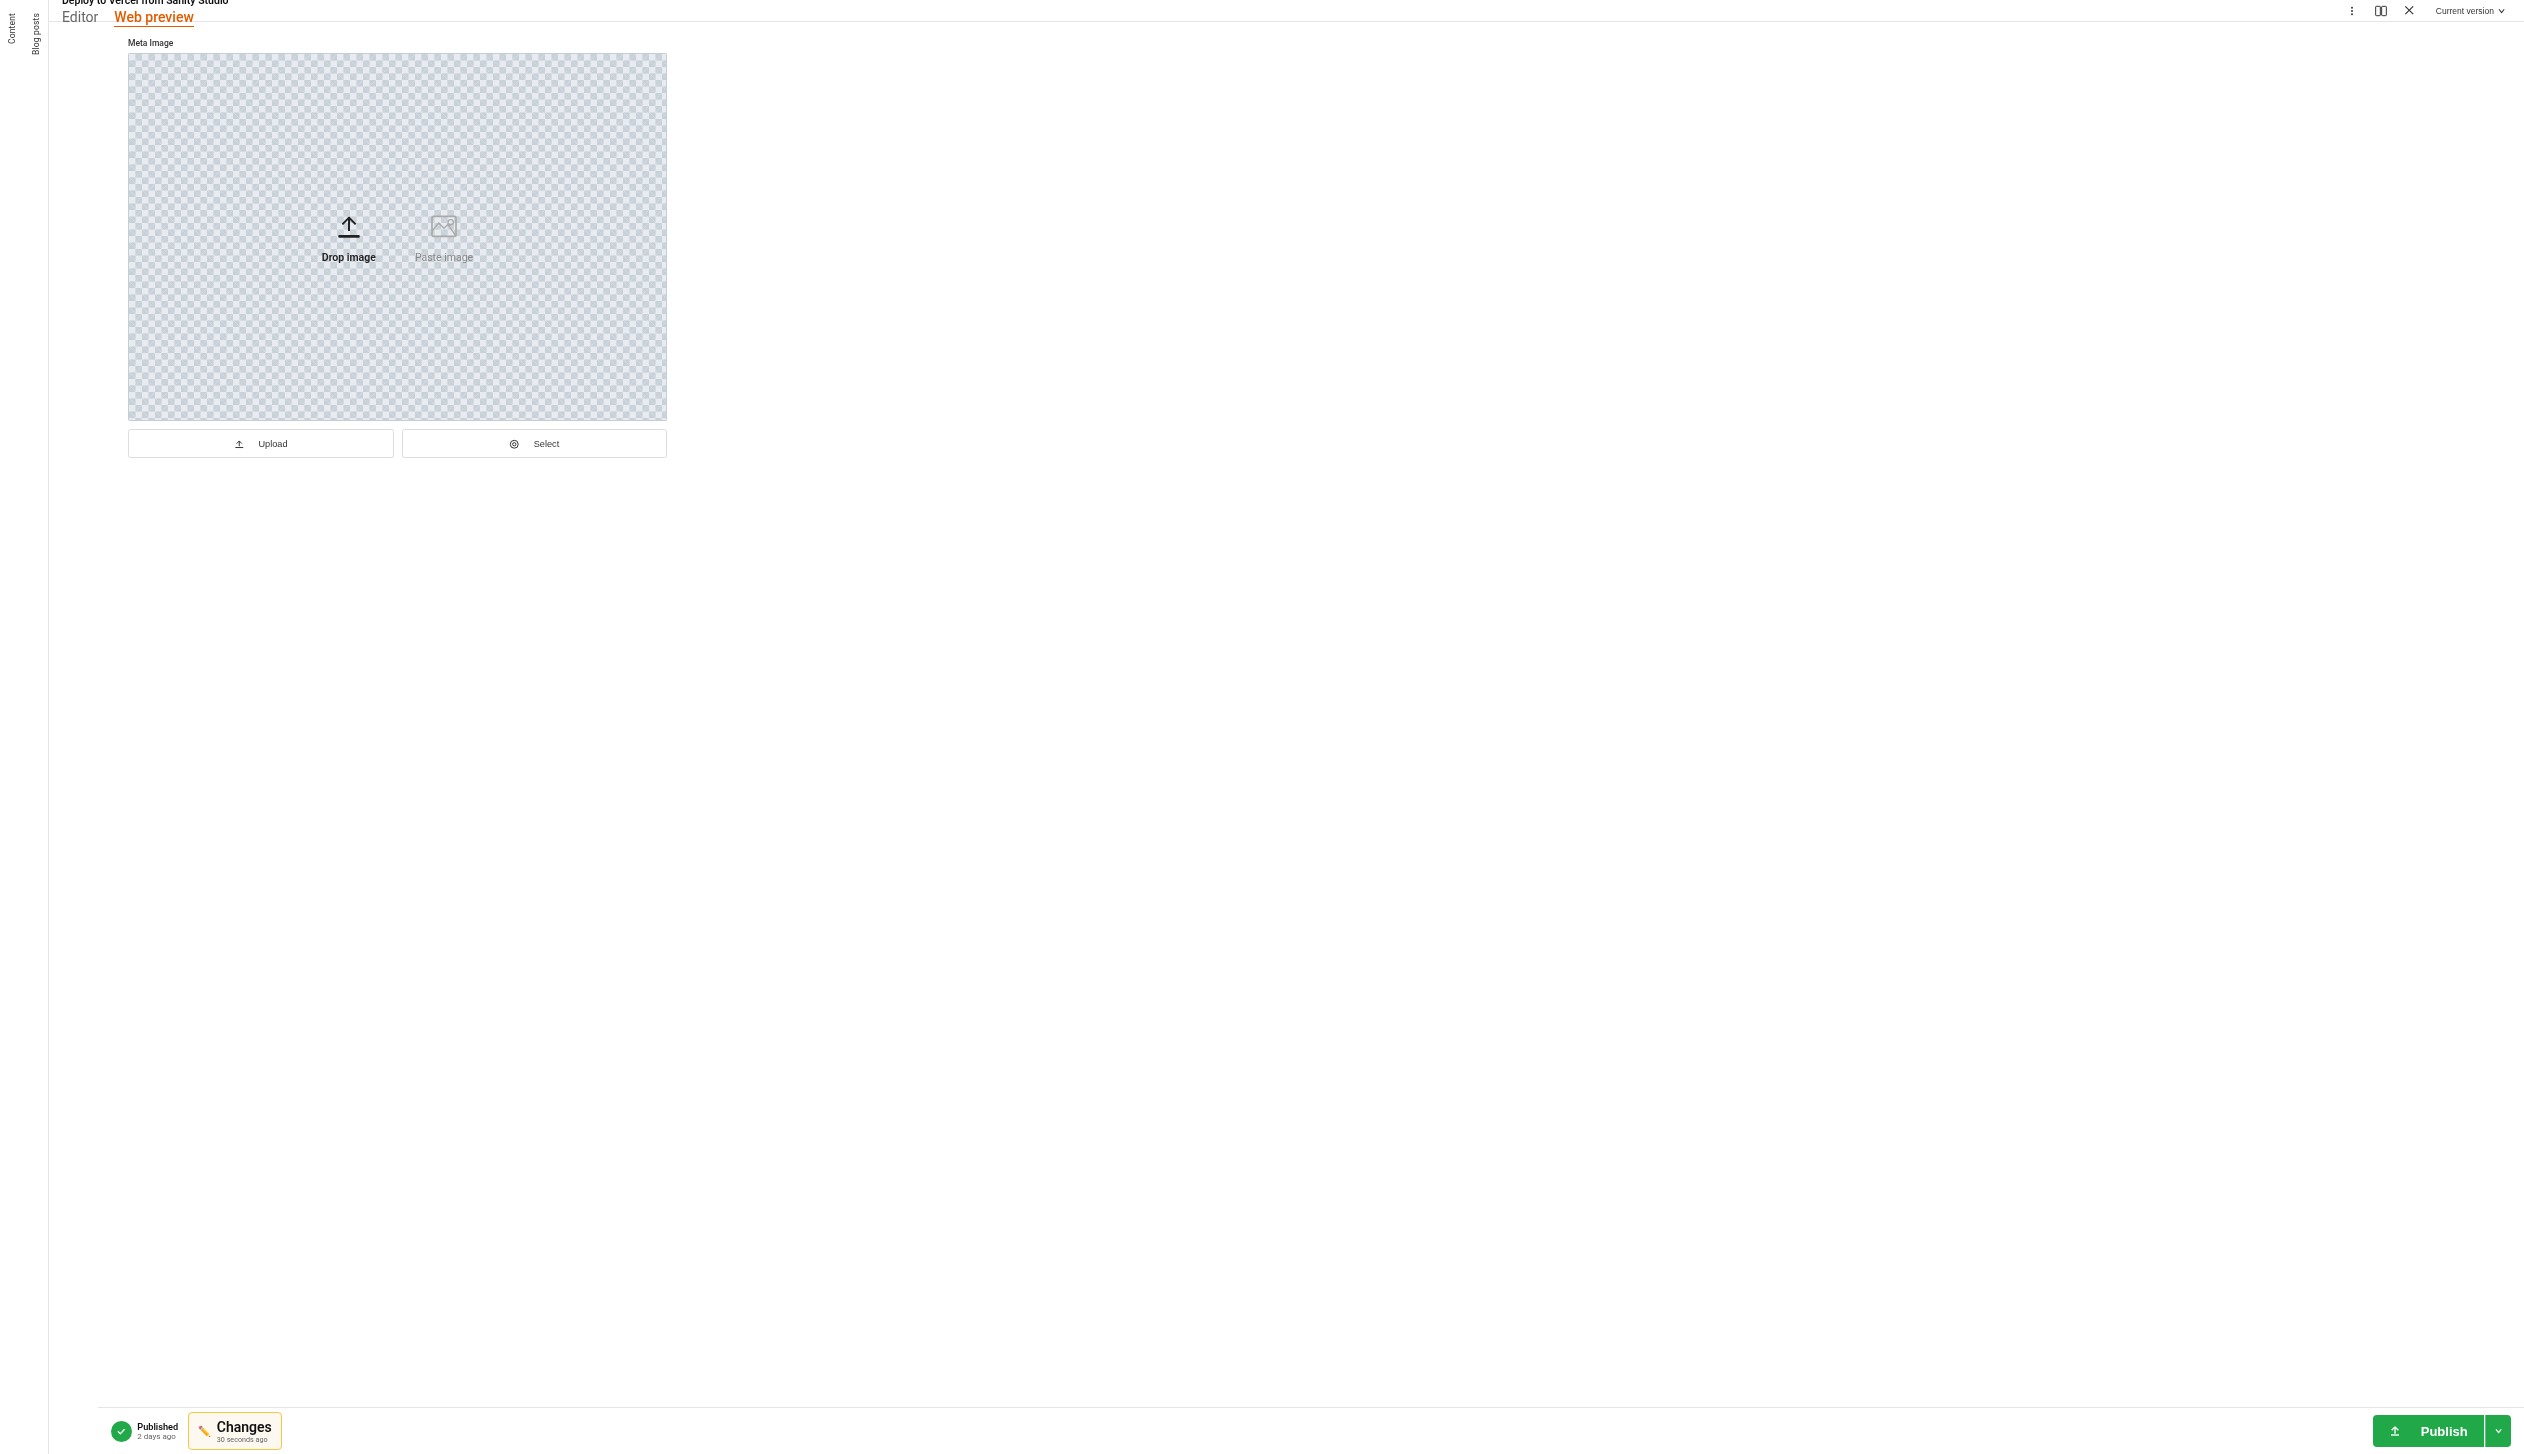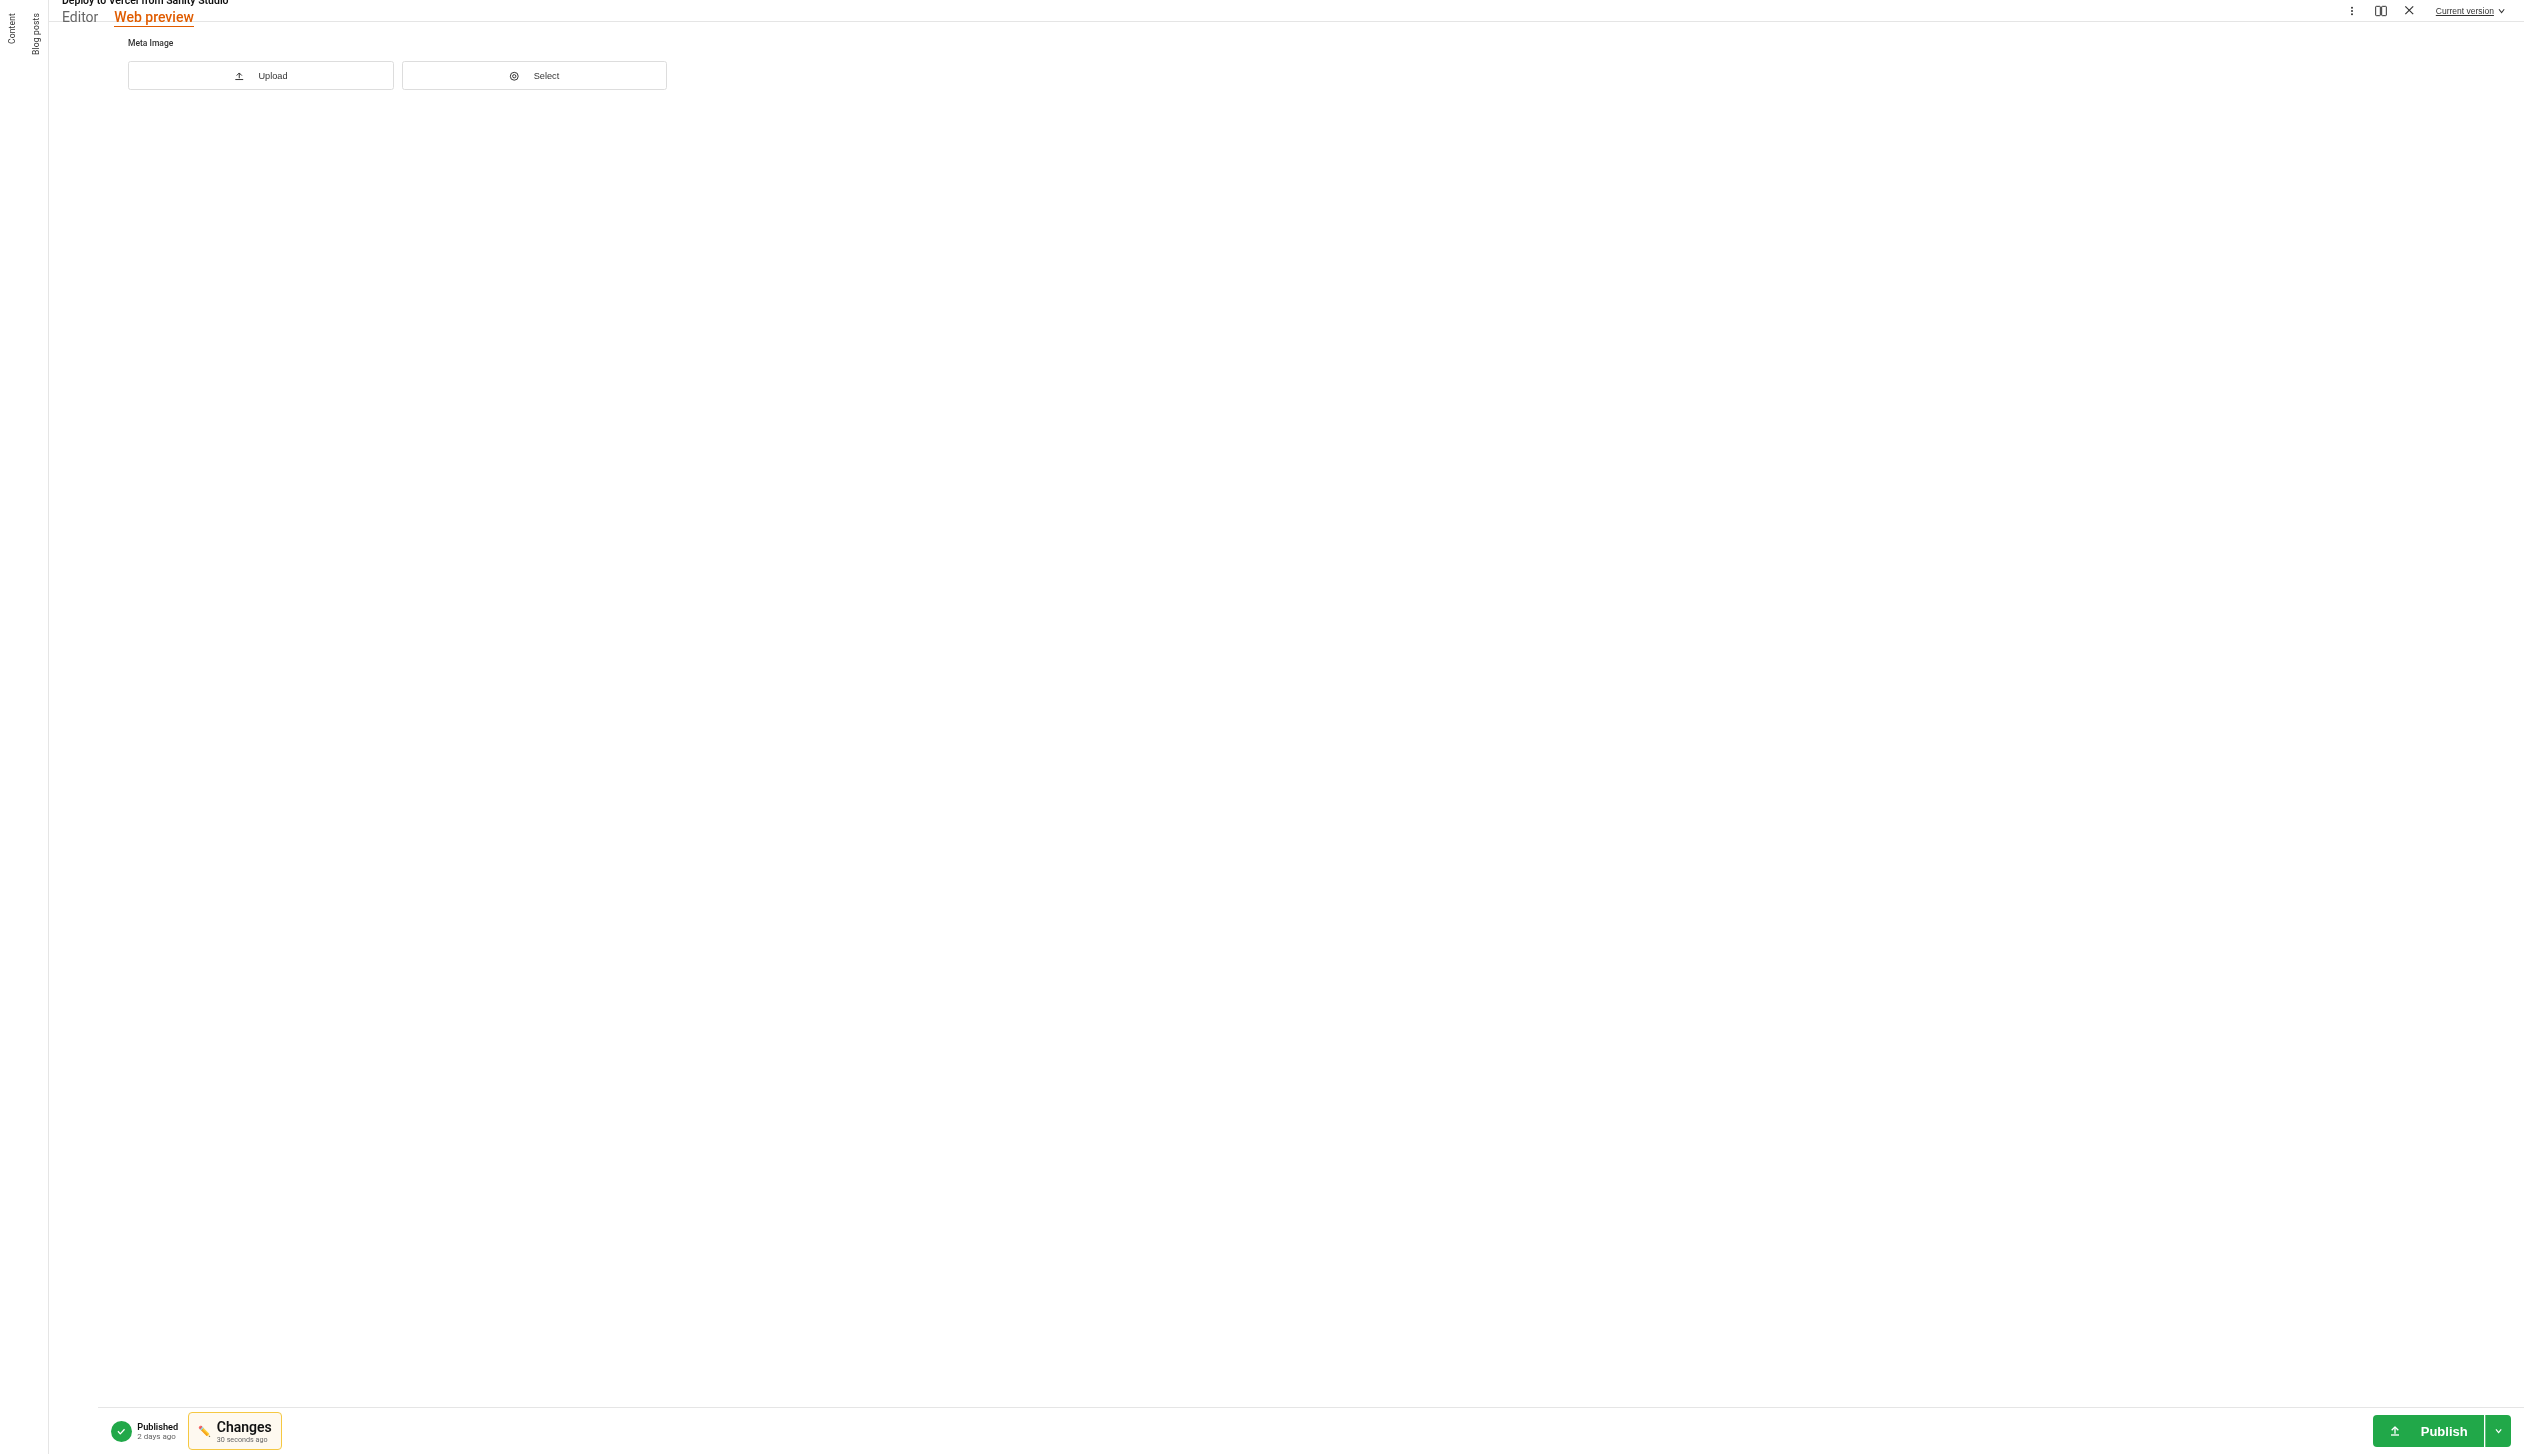--- a/index.html
+++ b/index.html
@@ -127,21 +127,20 @@
       display: flex;
       align-items: flex-end;
       gap: 2.6px;
       font-size: 8.5px;
       color: #333;
       cursor: pointer;
       border: none;
       background: none;
       padding: 4px 5.3px;
       border-radius: 2.6px;
-      text-decoration: underline;
     }
 
     
     .content {
       flex: 1;
       overflow-y: auto;
       padding: 16px 0 53px 0;
       display: flex;
       flex-direction: column;
       align-items: flex-start;
@@ -405,20 +404,49 @@
         <svg width="9.2" height="9.2" viewBox="0 0 14 14" fill="none">
           <polyline points="3,5 7,10 11,5" stroke="#333" stroke-width="1.6" fill="none"></polyline>
         </svg>
       </button>
     </div>
   </div>
 
   <div class="content">
     <div class="field-label">Meta Image</div>
 
+    <div class="image-drop-zone">
+
+      <div class="drop-option">
+        <div class="drop-icon">
+          <svg width="32" height="32" viewBox="0 0 48 48" fill="none">
+
+            <rect x="8" y="36" width="32" height="4" rx="1" fill="#222"></rect>
+
+            <line x1="24" y1="30" x2="24" y2="10" stroke="#222" stroke-width="3"></line>
+            <polyline points="14,20 24,10 34,20" stroke="#222" stroke-width="3" fill="none" stroke-linejoin="round"></polyline>
+          </svg>
+        </div>
+        <span class="drop-label">Drop image</span>
+      </div>
+
+      <div class="drop-option">
+        <div class="drop-icon">
+          <svg width="32" height="32" viewBox="0 0 48 48" fill="none">
+
+            <rect x="6" y="8" width="36" height="30" rx="2" stroke="#aaa" stroke-width="2.5" fill="none"></rect>
+
+            <polyline points="6,30 16,18 24,26 30,20 42,38" stroke="#aaa" stroke-width="2" fill="none"></polyline>
+
+            <circle cx="34" cy="17" r="4" stroke="#aaa" stroke-width="2" fill="none"></circle>
+          </svg>
+        </div>
+        <span class="paste-label">Paste image</span>
+      </div>
+    </div>
 
     <div class="image-actions">
       <button class="action-btn">
         <svg width="10.5" height="10.5" viewBox="0 0 16 16" fill="none">
           <line x1="8" y1="11" x2="8" y2="3" stroke="#333" stroke-width="1.5"></line>
           <polyline points="4,7 8,3 12,7" stroke="#333" stroke-width="1.5" fill="none"></polyline>
           <line x1="2" y1="13" x2="14" y2="13" stroke="#333" stroke-width="1.5"></line>
         </svg>
         <span>Upload</span>
       </button>

